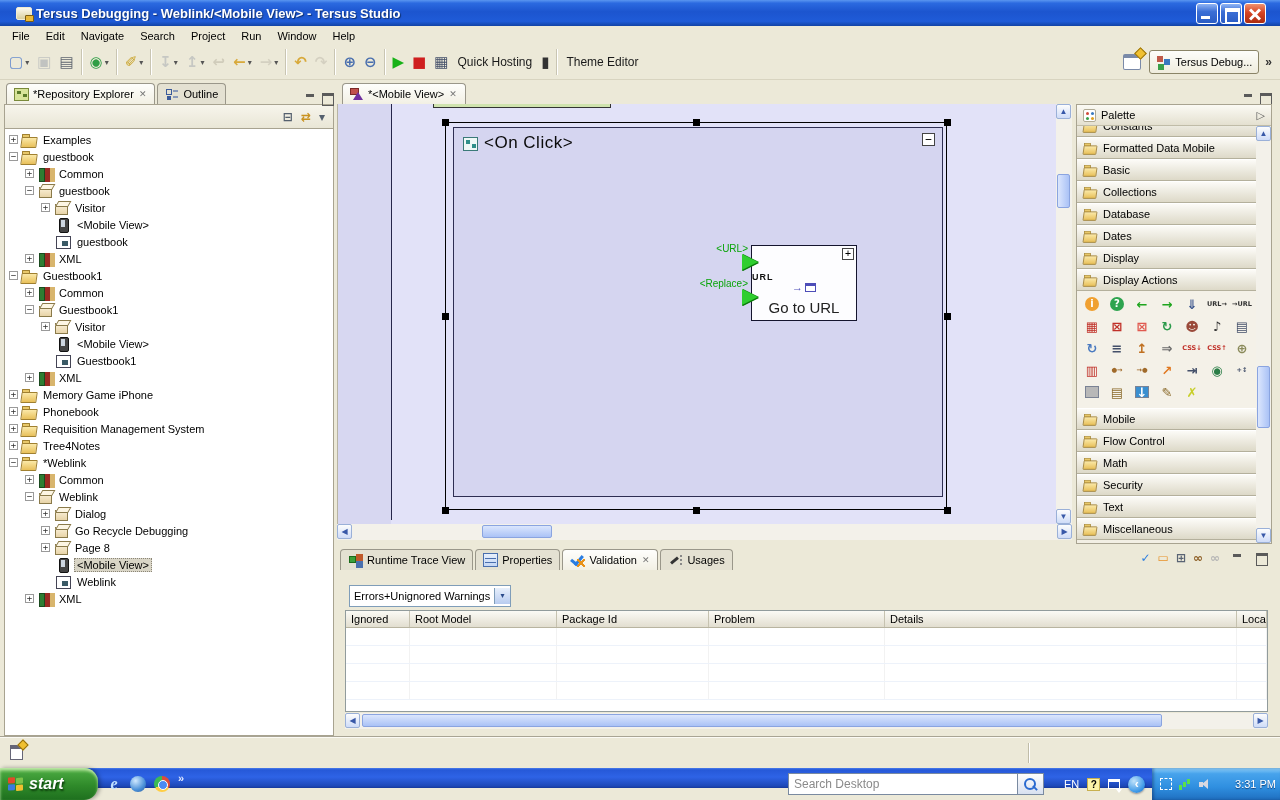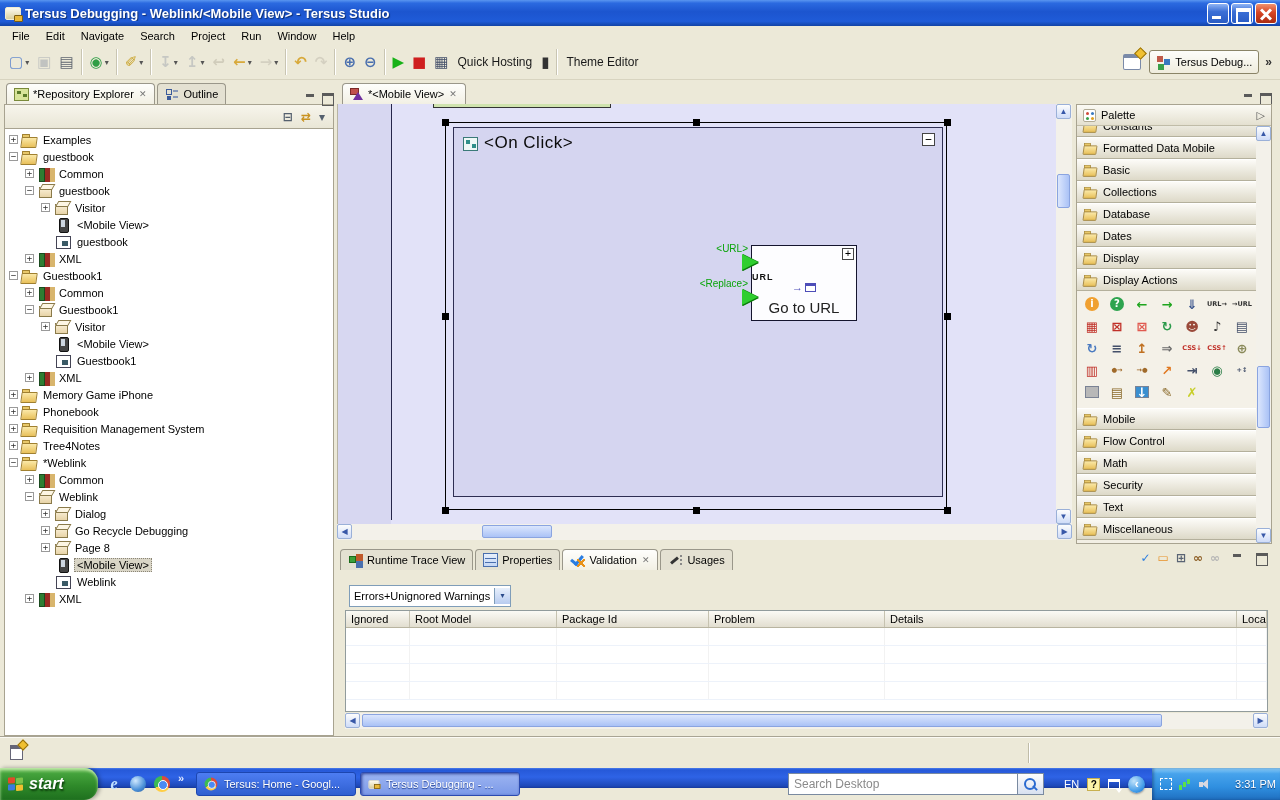--- a/index.html
+++ b/index.html
@@ -1,21 +1,21 @@
 <!DOCTYPE html>
 <html><head>
 <meta charset="utf-8">
 <style>
   *{box-sizing:border-box;margin:0;padding:0;cursor:default;user-select:none}
   body{width:1280px;height:800px;position:relative;overflow:hidden;
        font-family:"Liberation Sans","DejaVu Sans",sans-serif;font-size:11px;background:#ece9d8;color:#000}
   .abs{position:absolute}
 
   
-  #titlebar{left:0;top:0;width:1280px;height:26px;display:flex;align-items:center;padding:0 3px;
+  #titlebar{left:0;top:0;width:1280px;height:26px;display:flex;align-items:center;padding:0 14px;
     background:linear-gradient(180deg,#5a96f0 0%,#2b6ae0 12%,#1c55cf 45%,#1f5bd8 82%,#1243a5 100%)}
   .tersus-logo{width:16px;height:13px;border:1px solid #f2ecd2;border-radius:2px;position:relative;
     background:linear-gradient(#fdfaef,#d9cf9f);margin:0 4px 0 2px;flex:none}
   .tersus-logo::after{content:"";position:absolute;right:-3px;bottom:-3px;width:7px;height:5px;
     background:#e8b93a;border:1px solid #7a5c12;border-radius:1px}
   #titlebar .title{color:#fff;font-weight:bold;font-size:13px;text-shadow:1px 1px 1px #10306e;flex:1;
     white-space:nowrap;overflow:hidden}
   .winbtn{width:22px;height:21px;border:1px solid #fff;border-radius:3px;margin-left:2px;position:relative;flex:none}
   .wb-blue{background:linear-gradient(180deg,#8fb4f4,#3b6fd6 40%,#2a5cc4)}
   .wb-red{background:linear-gradient(180deg,#f0926f,#d64424 45%,#ab2c10)}
@@ -760,30 +760,20 @@
   <div id="start-btn">
     <span class="flag"></span>
     <span id="start-label">start</span>
   </div>
   <div id="quicklaunch">
       <span class="qic qic-ie">e</span>
       <span class="qic qic-msn"></span>
       <span class="qic qic-chrome"></span>
     </div>
   <span id="ql-more" class="abs">»</span>
-  <div id="task-buttons">
-      <div class="taskbtn">
-        <span class="qic qic-chrome" style="transform: scale(0.8);"></span>
-        <span class="tasklabel">Tersus: Home - Googl...</span>
-      </div>
-      <div class="taskbtn pressed">
-        <span class="qic qic-tersus" style="transform: scale(0.8);"></span>
-        <span class="tasklabel">Tersus Debugging - ...</span>
-      </div>
-    </div>
   <div id="search-box">
     <input id="search-input" placeholder="Search Desktop" style="">
     <span id="search-btn"></span>
   </div>
   <div id="tray-dark">
     <span>EN</span>
     <span class="tray-help">?</span>
     <span class="tray-win"></span>
     <span class="tray-chev">‹</span>
   </div>

